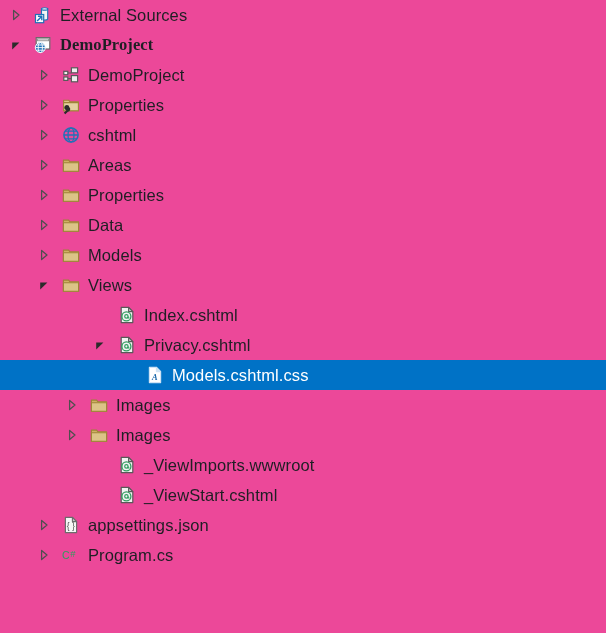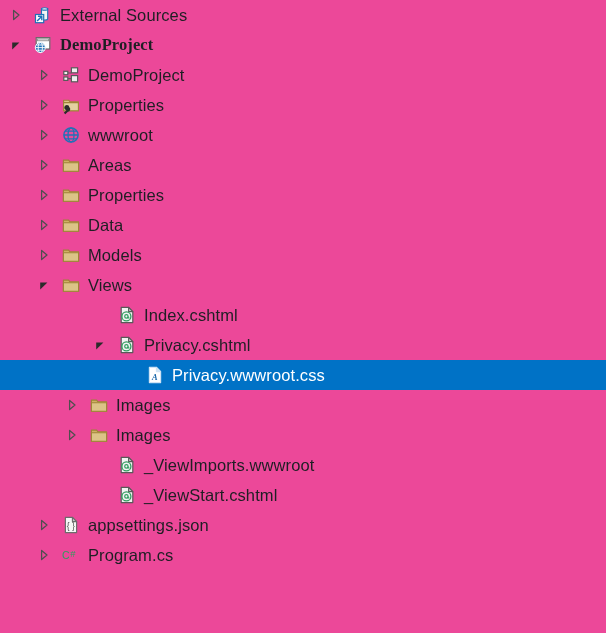--- a/index.html
+++ b/index.html
@@ -156,21 +156,21 @@
     </svg>
       </span>
       <span class="ind" style="width: 9px;"></span>
       <span class="icon">
         <svg width="20" height="20" viewBox="0 0 20 20">
         <circle cx="10" cy="10" r="7.1" fill="none" stroke="#1f72b8" stroke-width="1.5"></circle>
         <ellipse cx="10" cy="10" rx="3.0" ry="7.1" fill="none" stroke="#1f72b8" stroke-width="1.3"></ellipse>
         <path d="M2.9 10h14.2M4.2 6.2h11.6M4.2 13.8h11.6" stroke="#1f72b8" stroke-width="1.3" fill="none"></path>
       </svg>
       </span>
-      <span class="label">wwwroot</span>
+      <span class="label">cshtml</span>
     </div>
     <div class="row">
       <span class="ind" style="width: 36px;"></span>
       <span class="expander">
         <svg width="16" height="16" viewBox="0 0 16 16">
       <path d="M5.6 3.4L11.0 8.0L5.6 12.6Z" fill="none" stroke="#4f4f4f" stroke-width="1.25" stroke-linejoin="round"></path>
     </svg>
       </span>
       <span class="ind" style="width: 9px;"></span>
       <span class="icon">
@@ -283,21 +283,21 @@
       <span class="ind" style="width: 120px;"></span>
       <span class="expander"></span>
       <span class="ind" style="width: 9px;"></span>
       <span class="icon">
         <svg width="20" height="20" viewBox="0 0 20 20">
         <path d="M4.4 2.4h7.0l4.2 4.2v11.0H4.4z" fill="#ffffff" stroke="#cfe3f5" stroke-width="1.2" stroke-linejoin="round"></path>
         <path d="M11.4 2.4l4.2 4.2h-4.2z" fill="#cfe3f5" stroke="#cfe3f5" stroke-width="1.1" stroke-linejoin="round"></path>
         <text x="9.9" y="14.6" font-family="Liberation Serif, serif" font-size="8.4" font-style="italic" font-weight="bold" text-anchor="middle" fill="#1565a8">A</text>
       </svg>
       </span>
-      <span class="label">Privacy.wwwroot.css</span>
+      <span class="label">Models.cshtml.css</span>
     </div>
     <div class="row">
       <span class="ind" style="width: 64px;"></span>
       <span class="expander">
         <svg width="16" height="16" viewBox="0 0 16 16">
       <path d="M5.6 3.4L11.0 8.0L5.6 12.6Z" fill="none" stroke="#4f4f4f" stroke-width="1.25" stroke-linejoin="round"></path>
     </svg>
       </span>
       <span class="ind" style="width: 9px;"></span>
       <span class="icon">

